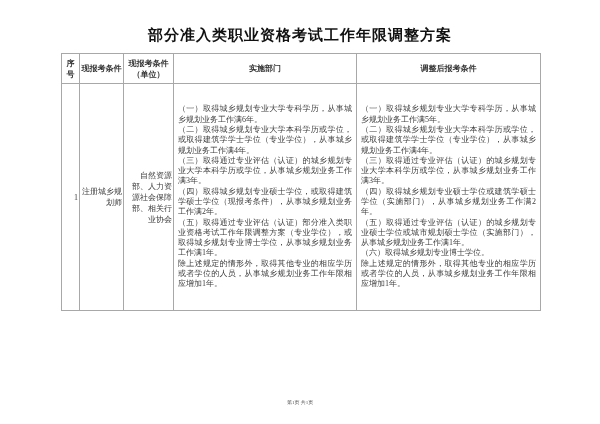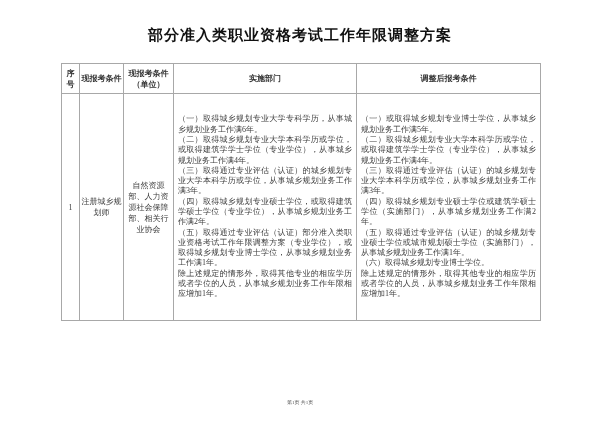--- a/index.html
+++ b/index.html
@@ -15,21 +15,21 @@
     top: 26px; left: 0; width: 600px;
     text-align: center;
     font-size: 15px;
     font-weight: bold;
     color: #111111;
     letter-spacing: 1px;
     margin: 0;
   }
   table.qual-table {
     position: absolute;
-    left: 61px; top: 63px;
+    left: 61px; top: 53px;
     width: 479px;
     border-collapse: collapse;
     table-layout: fixed;
     font-family: Liberation Serif, serif;
   }
   .qual-table th, .qual-table td {
     border: 1px solid #a8a8a8;
     font-size: 8px;
     color: #3d3d3d;
     overflow: hidden;
@@ -38,21 +38,21 @@
     height: 27px;
     font-weight: bold;
     text-align: center;
     vertical-align: middle;
     line-height: 11px;
     padding: 1px;
     color: #333333;
   }
   .qual-table tbody tr { height: 227px; }
   td.cell-center {
-    text-align: center;
+    text-align: right;
     vertical-align: middle;
     line-height: 11px;
     padding: 1px;
   }
   td.cell-cond {
     vertical-align: middle;
     text-align: justify;
     padding: 2px 4px;
   }
   td.cell-cond p {
@@ -92,26 +92,26 @@
   </thead>
   <tbody>
     <tr>
       <td class="cell-center">1</td>
       <td class="cell-center">注册城乡规划师</td>
       <td class="cell-center">自然资源部、人力资源社会保障部、相关行业协会</td>
       <td class="cell-cond">
         <p>（一）取得城乡规划专业大学专科学历，从事城乡规划业务工作满6年。</p>
         <p>（二）取得城乡规划专业大学本科学历或学位，或取得建筑学学士学位（专业学位），从事城乡规划业务工作满4年。</p>
         <p>（三）取得通过专业评估（认证）的城乡规划专业大学本科学历或学位，从事城乡规划业务工作满3年。</p>
-        <p>（四）取得城乡规划专业硕士学位，或取得建筑学硕士学位（专业学位），从事城乡规划业务工作满2年。</p>
+        <p>（四）取得城乡规划专业硕士学位，或取得建筑学硕士学位（现报考条件），从事城乡规划业务工作满2年。</p>
         <p>（五）取得通过专业评估（认证）部分准入类职业资格考试工作年限调整方案（专业学位），或取得城乡规划专业博士学位，从事城乡规划业务工作满1年。</p>
         <p>除上述规定的情形外，取得其他专业的相应学历或者学位的人员，从事城乡规划业务工作年限相应增加1年。</p>
       </td>
       <td class="cell-cond">
-        <p>（一）或取得城乡规划专业博士学位，从事城乡规划业务工作满5年。</p>
+        <p>（一）取得城乡规划专业大学专科学历，从事城乡规划业务工作满5年。</p>
         <p>（二）取得城乡规划专业大学本科学历或学位，或取得建筑学学士学位（专业学位），从事城乡规划业务工作满4年。</p>
         <p>（三）取得通过专业评估（认证）的城乡规划专业大学本科学历或学位，从事城乡规划业务工作满3年。</p>
         <p>（四）取得城乡规划专业硕士学位或建筑学硕士学位（实施部门），从事城乡规划业务工作满2年。</p>
         <p>（五）取得通过专业评估（认证）的城乡规划专业硕士学位或城市规划硕士学位（实施部门），从事城乡规划业务工作满1年。</p>
         <p>（六）取得城乡规划专业博士学位。</p>
         <p>除上述规定的情形外，取得其他专业的相应学历或者学位的人员，从事城乡规划业务工作年限相应增加1年。</p>
       </td>
     </tr>
   </tbody>
 </table>

